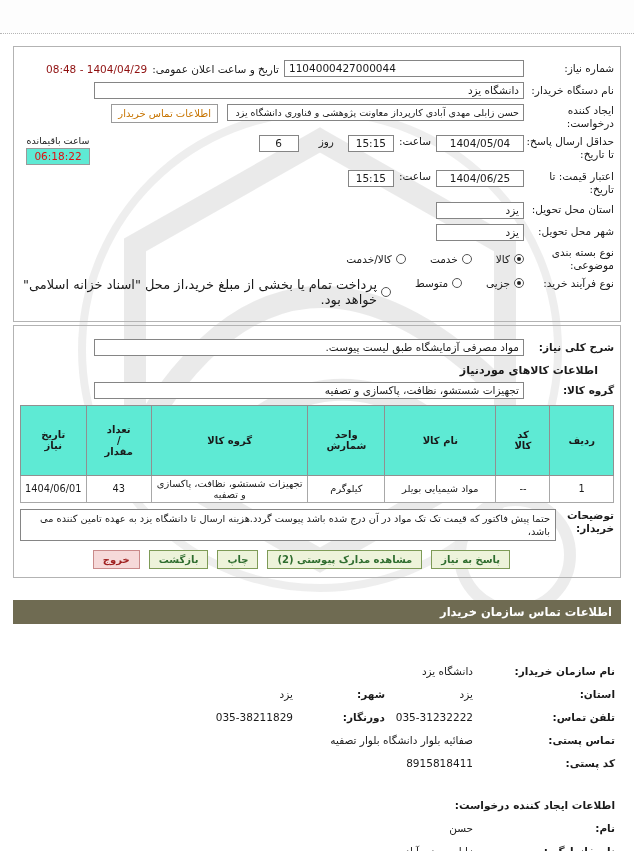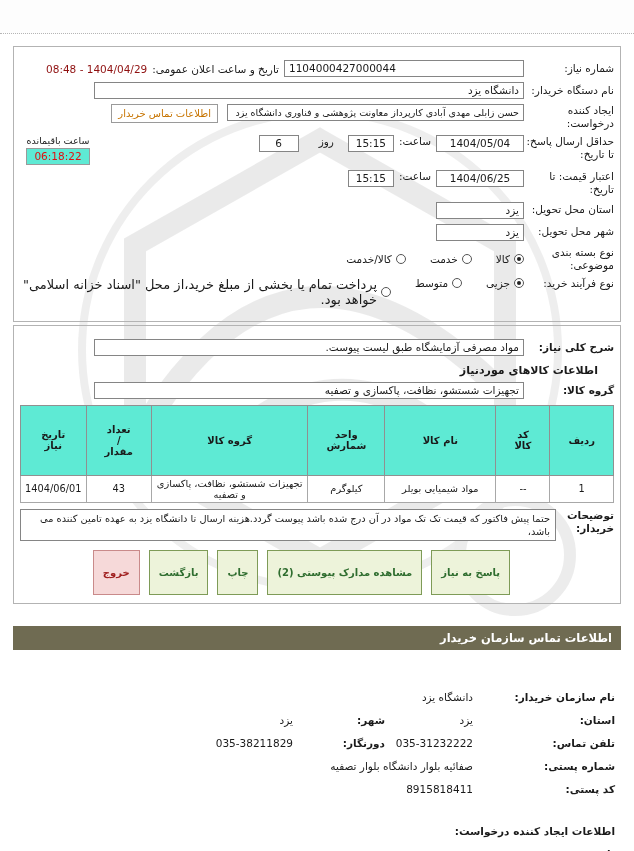--- a/index.html
+++ b/index.html
@@ -35,21 +35,21 @@
   .rdo.sel::after { content: ""; position: absolute; left: 2px; top: 2px; right: 2px; bottom: 2px; background: #222; border-radius: 50%; }
   .opt { display: flex; align-items: center; margin-left: 24px; white-space: nowrap; }
   .opt.long { white-space: normal; font-size: 13px; margin-left: 0; line-height: 1.2; }
   .sectitle { font-weight: bold; font-size: 11px; margin: 8px 16px 4px; }
   table.goods { width: 100%; border-collapse: collapse; margin: 6px 0; background: #fff; }
   table.goods th { background: #5eead4; border: 1px solid #909090; font-size: 10px; padding: 18px; font-weight: bold; }
   table.goods td { border: 1px solid #a8a8a8; font-size: 9.8px; padding: 2px; text-align: center; background: #fff; }
   .noteslabel { width: 58px; }
   .notesbox { flex: 1; border: 1px solid #858585; font-size: 9.8px; line-height: 1.35; padding: 2px 5px; background: #fff; }
   .btnrow { display: flex; gap: 9px; margin-top: 9px; padding-right: 104px; }
-  .btn { background: #edf3da; border: 1px solid #7e9b57; color: #2f6d2f; font-weight: bold; font-size: 10px; padding: 16px 9px; cursor: pointer; font-family: inherit; white-space: nowrap; }
+  .btn { background: #edf3da; border: 1px solid #7e9b57; color: #2f6d2f; font-weight: bold; font-size: 10px; padding: 3px 9px; cursor: pointer; font-family: inherit; white-space: nowrap; }
   .btn.exit { background: #f6d9d9; border-color: #c98a8a; color: #a02020; }
   .contact-sec { padding: 30px 6px 0; }
   .crow { display: flex; margin: 11px 0; font-size: 10.5px; align-items: baseline; }
   .cl1 { width: 142px; font-weight: bold; flex-shrink: 0; }
   .cv1 { width: 88px; flex-shrink: 0; }
   .cl2 { width: 92px; font-weight: bold; flex-shrink: 0; }
   .cv2 { flex: 1; }
   .creator-sec { margin-top: 30px; padding: 0 6px; }
   .ctitle { font-weight: bold; font-size: 10.5px; margin-bottom: 2px; }
 </style>
@@ -229,21 +229,21 @@
       <div class="cl2">شهر:</div>
       <div class="cv2">یزد</div>
     </div>
     <div class="crow">
       <div class="cl1">تلفن تماس:</div>
       <div class="cv1">035-31232222</div>
       <div class="cl2">دورنگار:</div>
       <div class="cv2">035-38211829</div>
     </div>
     <div class="crow">
-      <div class="cl1">شماره پستی:</div>
+      <div class="cl1">تماس پستی:</div>
       <div class="cv2">صفائیه بلوار دانشگاه بلوار تصفیه</div>
     </div>
     <div class="crow">
       <div class="cl1">کد پستی:</div>
       <div class="cv1">8915818411</div>
     </div>
   </div>
 
   <div class="creator-sec">
     <div class="ctitle">اطلاعات ایجاد کننده درخواست:</div>

